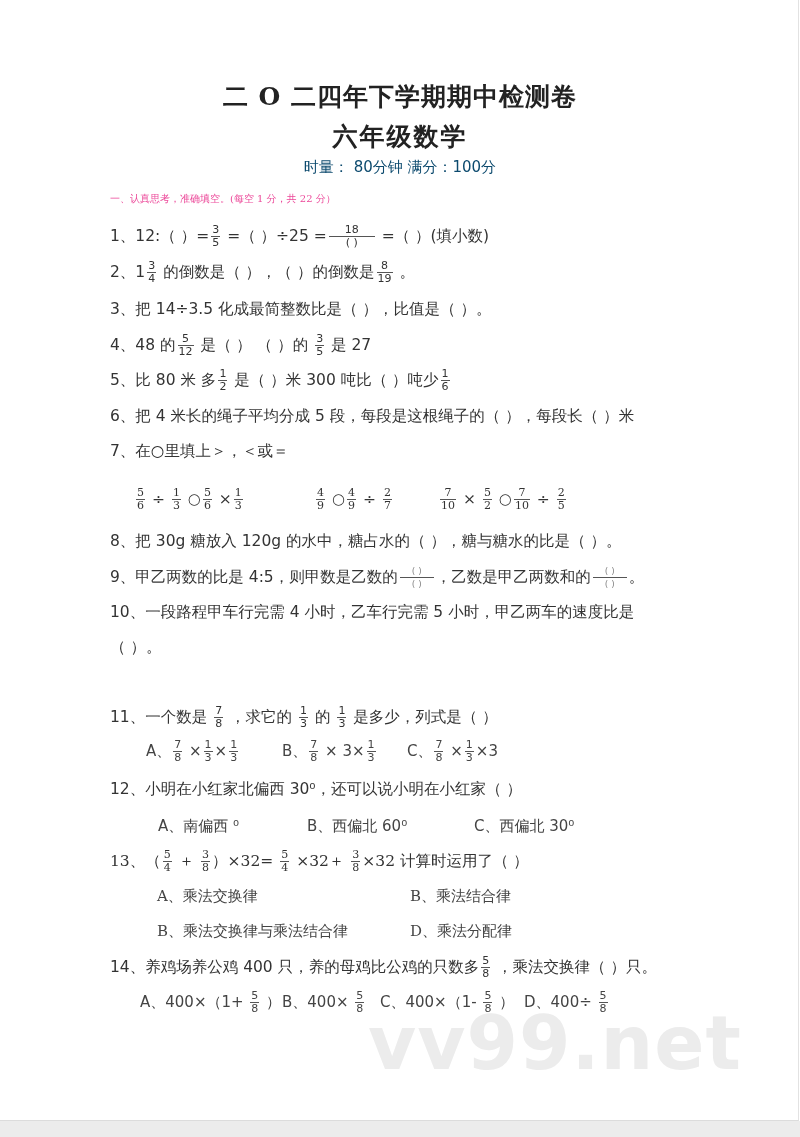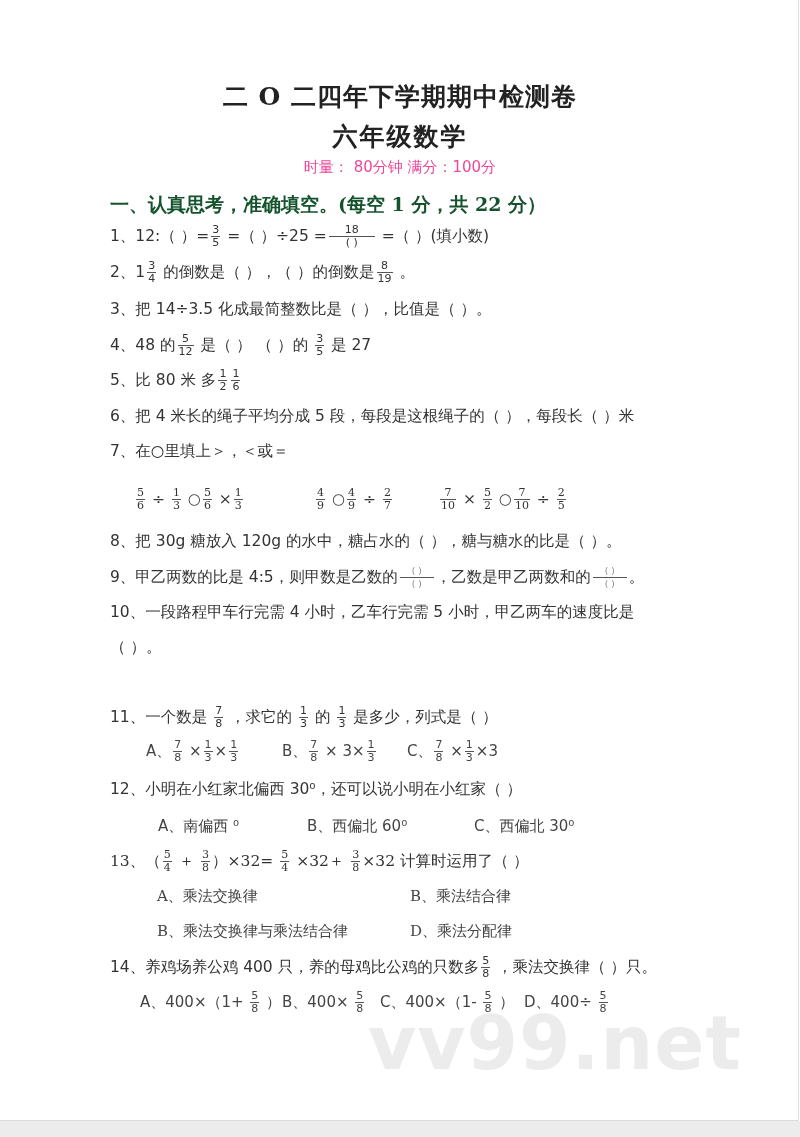--- a/index.html
+++ b/index.html
@@ -4,23 +4,23 @@
 <style>
   html, body { margin:0; padding:0; }
   body { width:800px; height:1137px; background:#ffffff; position:relative; overflow:hidden;
          font-family:"DejaVu Sans", "Liberation Sans", sans-serif; color:#333; }
   .page { position:absolute; left:0; top:0; width:798px; height:1120px; background:#fff;
           border-right:1px solid #e2e2e2; border-bottom:1px solid #dcdcdc; }
   .bottom-strip { position:absolute; left:0; top:1121px; width:800px; height:16px; background:#ececec; }
   .title { position:absolute; left:0; width:800px; text-align:center; font-family:"DejaVu Serif", "Liberation Serif", serif; font-weight:bold; color:#222; }
   .t1 { top:80px; font-size:25px; letter-spacing:1px; }
   .t2 { top:120px; font-size:25px; letter-spacing:2px; }
-  .meta { position:absolute; top:158px; left:0; width:800px; text-align:center; font-size:15px; color:#ec4899; }
+  .meta { position:absolute; top:158px; left:0; width:800px; text-align:center; font-size:15px; color:#0c4a6e; }
   .line { position:absolute; left:110px; font-size:15.5px; white-space:nowrap; color:#333; }
-  .sec { font-family:"DejaVu Serif", "Liberation Serif", serif; font-size:19px; color:#14532d;font-weight:bold; }
+  .sec { font-family:"DejaVu Serif", "Liberation Serif", serif; font-size:10px; color:#ec4899; }
   .frac { display:inline-block; vertical-align:middle; text-align:center; font-size:11px; line-height:12px; margin:0 2px; }
   .frac .n { display:block; border-bottom:1px solid #555; padding:0 1px; }
   .frac .d { display:block; padding:0 1px; }
   .frac.wide .n, .frac.wide .d { min-width:44px; }
   .frac.blank .n, .frac.blank .d { min-width:32px; color:#888; font-size:9px; }
   .opt { position:absolute; font-size:15px; white-space:nowrap; color:#444; }
   .serif { font-family:"DejaVu Serif", "Liberation Serif", serif; }
   .watermark { position:absolute; left:368px; top:1000px; font-size:74px; font-weight:bold;
                color:#ececec; font-family:"DejaVu Sans", "Liberation Sans", sans-serif; letter-spacing:1px; }
   .circ { font-size:15px; }
@@ -44,21 +44,21 @@
     <span>2、1</span><span class="frac"><span class="n">3</span><span class="d">4</span></span><span> 的倒数是（       ），（       ）的倒数是</span><span class="frac"><span class="n">8</span><span class="d">19</span></span><span> 。</span>
   </div>
 
   <div class="line" style="top:299px;">3、把 14÷3.5 化成最简整数比是（           ），比值是（      ）。</div>
 
   <div class="line" style="top:333px;">
     <span>4、48 的</span><span class="frac"><span class="n">5</span><span class="d">12</span></span><span> 是（       ）      （       ）的 </span><span class="frac"><span class="n">3</span><span class="d">5</span></span><span> 是 27</span>
   </div>
 
   <div class="line" style="top:368px;">
-    <span>5、比 80 米 多</span><span class="frac"><span class="n">1</span><span class="d">2</span></span><span class="frac"><span class="n">1</span><span class="d">6</span></span>
+    <span>5、比 80 米 多</span><span class="frac"><span class="n">1</span><span class="d">2</span></span><span> 是（      ）米      300 吨比（       ）吨少</span><span class="frac"><span class="n">1</span><span class="d">6</span></span>
   </div>
 
   <div class="line" style="top:406px;">6、把 4 米长的绳子平均分成 5 段，每段是这根绳子的（     ），每段长（     ）米</div>
 
   <div class="line" style="top:441px;">7、在○里填上＞，＜或＝</div>
 
   <div class="line serif" style="top:487px; left:134px;">
     <span class="frac"><span class="n">5</span><span class="d">6</span></span>
     <span>÷</span>
     <span class="frac"><span class="n">1</span><span class="d">3</span></span>

